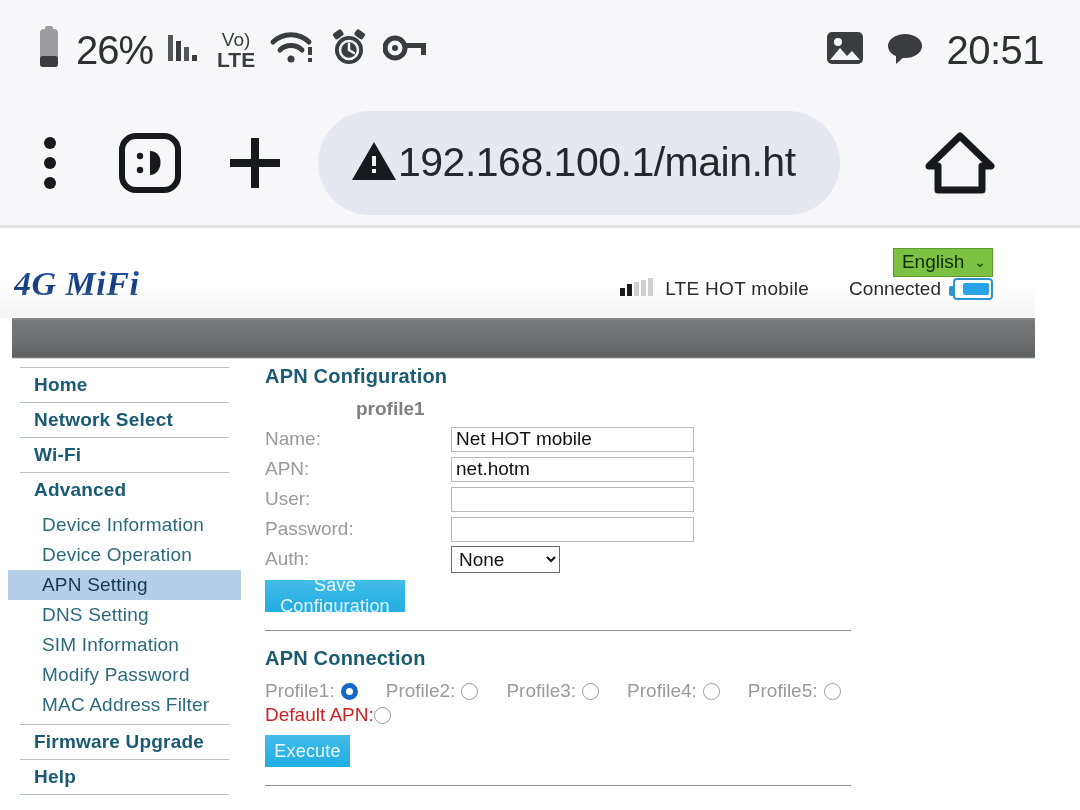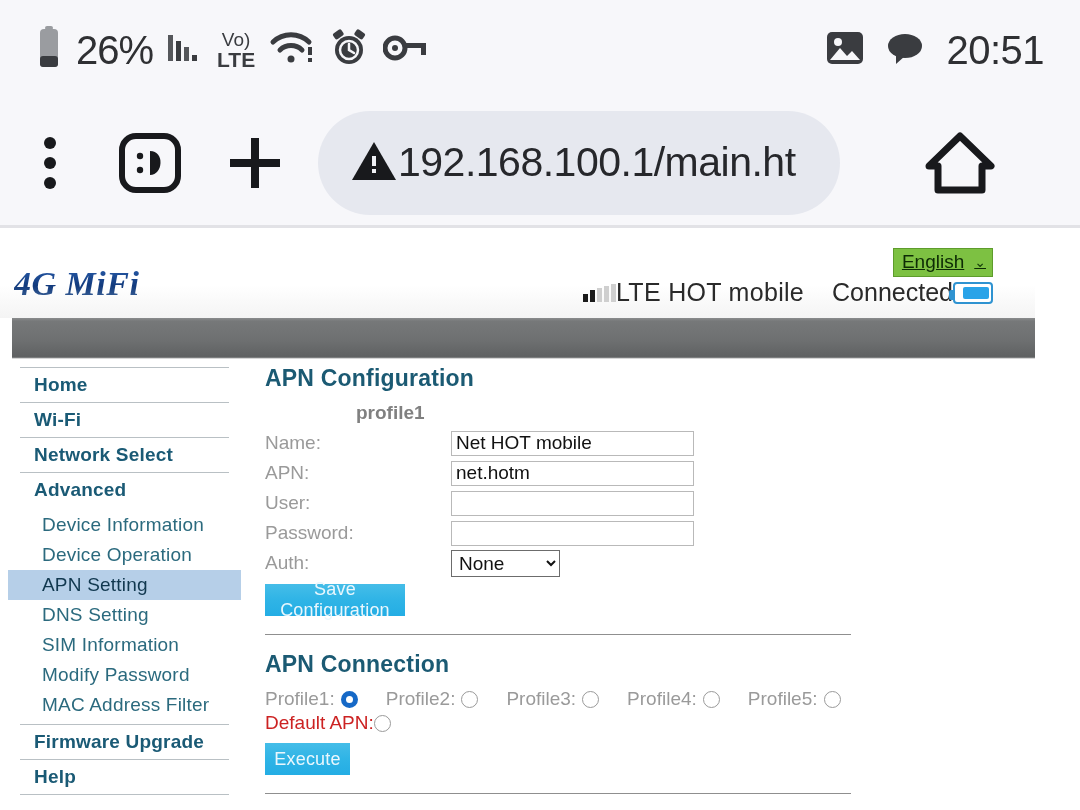--- a/index.html
+++ b/index.html
@@ -71,27 +71,27 @@
     background:linear-gradient(to bottom,#2a5fae 0%,#123a7d 55%,#4a6f9e 100%);
     -webkit-background-clip:text; background-clip:text; color:transparent;
     letter-spacing:0.5px;
   }
   #lang-select{
     position:absolute; right:42px; top:17px;
     background:#7dc142;
     border:1px solid #5e9c2c;
     padding:2px 6px 3px 8px;
     display:flex; align-items:center; gap:10px;
-    font-size:19px; color:#0d2b05;text-decoration:underline;
+    font-size:19px; color:#0d2b05;
   }
   #lang-caret{ font-size:14px; color:#16400a; }
   #status-strip{
     position:absolute; right:42px; top:47px;
-    display:flex; align-items:center; 
-    font-size:25px; color:#2a2a2a;
+    display:flex; gap:12px;
+    font-size:19px; color:#2a2a2a;
   }
   #signal-bars{ display:flex; align-items:flex-end; gap:2px; height:18px; }
   .sbar{ width:5px; background:#cfcfcf; }
   .sbar.on{ background:#1b1b1b; }
   #net-name{ letter-spacing:0.3px; }
   #conn-state{ margin-left:28px; }
   #batt-icon{
     width:40px; height:22px; border:2px solid #2f93d1; border-radius:4px;
     position:relative; background:#fff; display:flex; align-items:center;
   }
@@ -124,21 +124,21 @@
   .submenu-item{
     margin:0 8px; padding:4px 0 4px 34px;
     font-size:19px; color:#2b6a7e; font-weight:normal;
     letter-spacing:0.2px;
   }
   .submenu-item.active{ background:#b6cfe8; color:#11384f; }
 
   
   #content{ flex:1; padding:6px 0 0 16px; }
   .section-title{
-    font-size:23px; font-weight:bold; color:#1b5a73;
+    font-size:20px; font-weight:bold; color:#1b5a73;
     letter-spacing:0.2px; margin-bottom:10px;
   }
   .profile-label{
     font-size:19px; font-weight:bold; color:#808080;
     margin-left:91px; margin-bottom:4px;
   }
   .form-grid{ display:grid; grid-template-columns:186px 1fr; row-gap:0; }
   .f-label{
     font-size:19px; color:#9a9a9a; height:30px; line-height:30px;
   }
@@ -338,24 +338,24 @@
 
   <div id="body-row">
 
     <div id="sidebar">
       <div class="menu-top"></div>
 
       <div class="menu-item">
         <span>Home</span>
       </div>
       <div class="menu-item">
+        <span>Network Select</span>
+      </div>
+      <div class="menu-item">
         <span>Wi-Fi</span>
-      </div>
-      <div class="menu-item">
-        <span>Network Select</span>
       </div>
       <div class="menu-item" style="border-bottom:none;">
         <span>Advanced</span>
       </div>
 
       <div class="submenu">
         <div class="submenu-item">
           <span>Device Information</span>
         </div>
         <div class="submenu-item">

